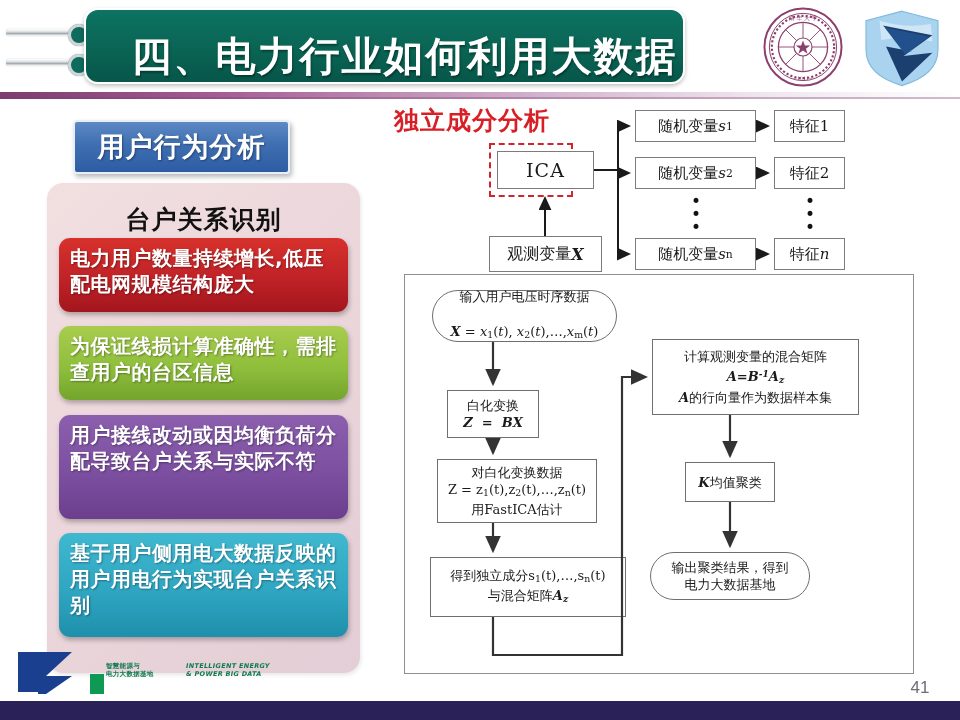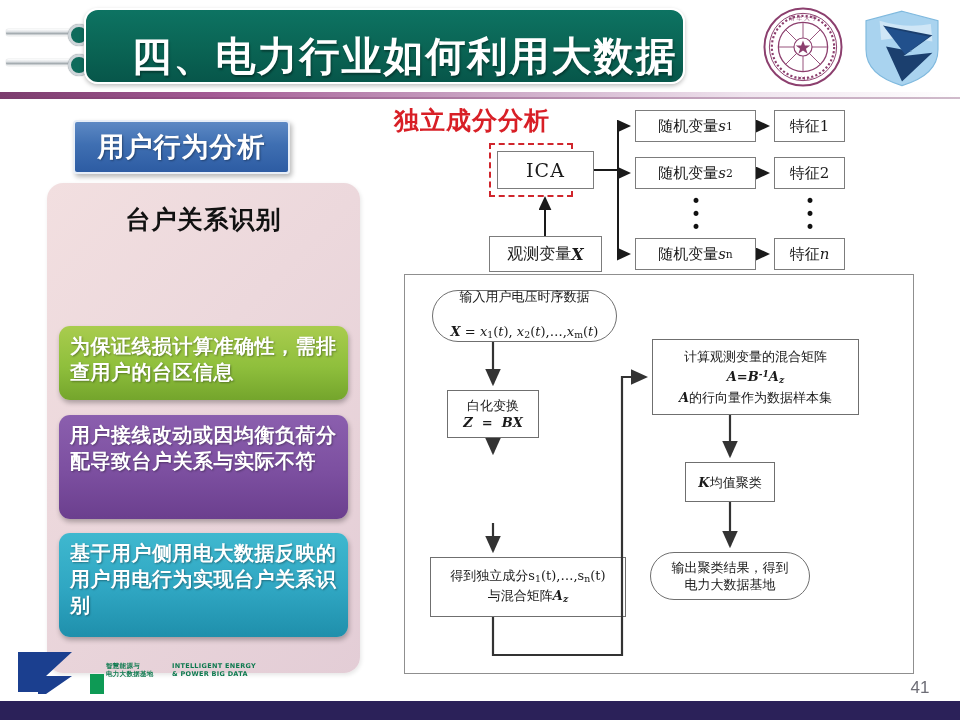--- a/index.html
+++ b/index.html
@@ -36,22 +36,22 @@
      background:linear-gradient(to right,#7c3d6e 0%,#a45a94 22%,#c79fc0 48%,#efe4ee 78%,#ffffff 100%);}
   .hr-purple:after{content:"";position:absolute;left:0;top:5px;width:960px;height:2px;background:rgba(120,60,105,.35);}
 
   
   .footer-bar{position:absolute;left:0;top:701px;width:960px;height:19px;background:#2b2159;}
   .page-num{position:absolute;left:900px;top:678px;width:40px;text-align:center;
      color:#6d6d76;font-size:17px;font-family:"Liberation Sans",sans-serif;}
   .brand{position:absolute;left:12px;top:648px;width:240px;height:52px;}
   .brand-cn{position:absolute;left:94px;top:14px;font-size:6.5px;line-height:8px;color:#0e7a4f;
       font-weight:bold;letter-spacing:.3px;white-space:nowrap;}
-  .brand-en{position:absolute;left:160px;top:14px;font-size:6.5px;line-height:8px;color:#0e7a4f;
-      font-weight:bold;letter-spacing:.3px;white-space:nowrap;}
+  .brand-en{position:absolute;left:174px;top:14px;font-size:6.5px;line-height:8px;color:#0e7a4f;
+      font-weight:bold;font-style:italic;letter-spacing:.3px;white-space:nowrap;}
 
   
   .tag-blue{position:absolute;left:73px;top:120px;width:213px;height:50px;
       background:linear-gradient(to bottom,#5d89c4 0%,#3f6fb2 45%,#2d5ca3 100%);
       border:2px solid #e7eef7;border-radius:4px;
       box-shadow:2px 3px 5px rgba(0,0,0,.28);
       display:flex;align-items:center;justify-content:center;}
   .tag-blue span{color:#ffffff;font-size:27px;font-weight:bold;letter-spacing:1px;
       text-shadow:1px 1px 2px rgba(0,0,0,.35);white-space:nowrap;}
 
@@ -163,20 +163,21 @@
   </div>
   <div class="hr-purple"></div>
 
   <div class="tag-blue">
     <span>用户行为分析</span>
   </div>
 
   <div class="pink-panel">
     <div class="panel-head">台户关系识别</div>
 
+    <div class="bullet b-red">电力用户数量持续增长,低压配电网规模结构庞大</div>
     <div class="bullet b-green">为保证线损计算准确性，需排查用户的台区信息</div>
     <div class="bullet b-purple">用户接线改动或因均衡负荷分配导致台户关系与实际不符</div>
     <div class="bullet b-teal">基于用户侧用电大数据反映的用户用电行为实现台户关系识别</div>
   </div>
 
   <div class="ica-title">独立成分分析</div>
 
   <div class="dash-hl"></div>
   <div class="dbox ica">
     <span>ICA</span>
@@ -232,20 +233,25 @@
   <div class="fnode round n-input">
     <div>输入用户电压时序数据</div>
     <div><span class="bi">X</span> = <span class="ital">x</span><span class="sub">1</span>(<span class="ital">t</span>), <span class="ital">x</span><span class="sub">2</span>(<span class="ital">t</span>),…,<span class="ital">x</span><span class="sub">m</span>(<span class="ital">t</span>)</div>
   </div>
 
   <div class="fnode n-white">
     <div>白化变换</div>
     <div class="bi">Z&nbsp; = &nbsp;BX</div>
   </div>
 
+  <div class="fnode n-fast">
+    <div>对白化变换数据</div>
+    <div>Z = z<span class="sub">1</span>(t),z<span class="sub">2</span>(t),…,z<span class="sub">n</span>(t)</div>
+    <div>用FastICA估计</div>
+  </div>
 
   <div class="fnode n-ics">
     <div>得到独立成分s<span class="sub">1</span>(t),…,s<span class="sub">n</span>(t)</div>
     <div>与混合矩阵<span class="bi">A</span><span class="sub bi">z</span></div>
   </div>
 
   <div class="fnode n-mix">
     <div>计算观测变量的混合矩阵</div>
     <div class="bi">A=B<span class="sup">-1</span>A<span class="sub">z</span></div>
     <div><span class="bi">A</span>的行向量作为数据样本集</div>

